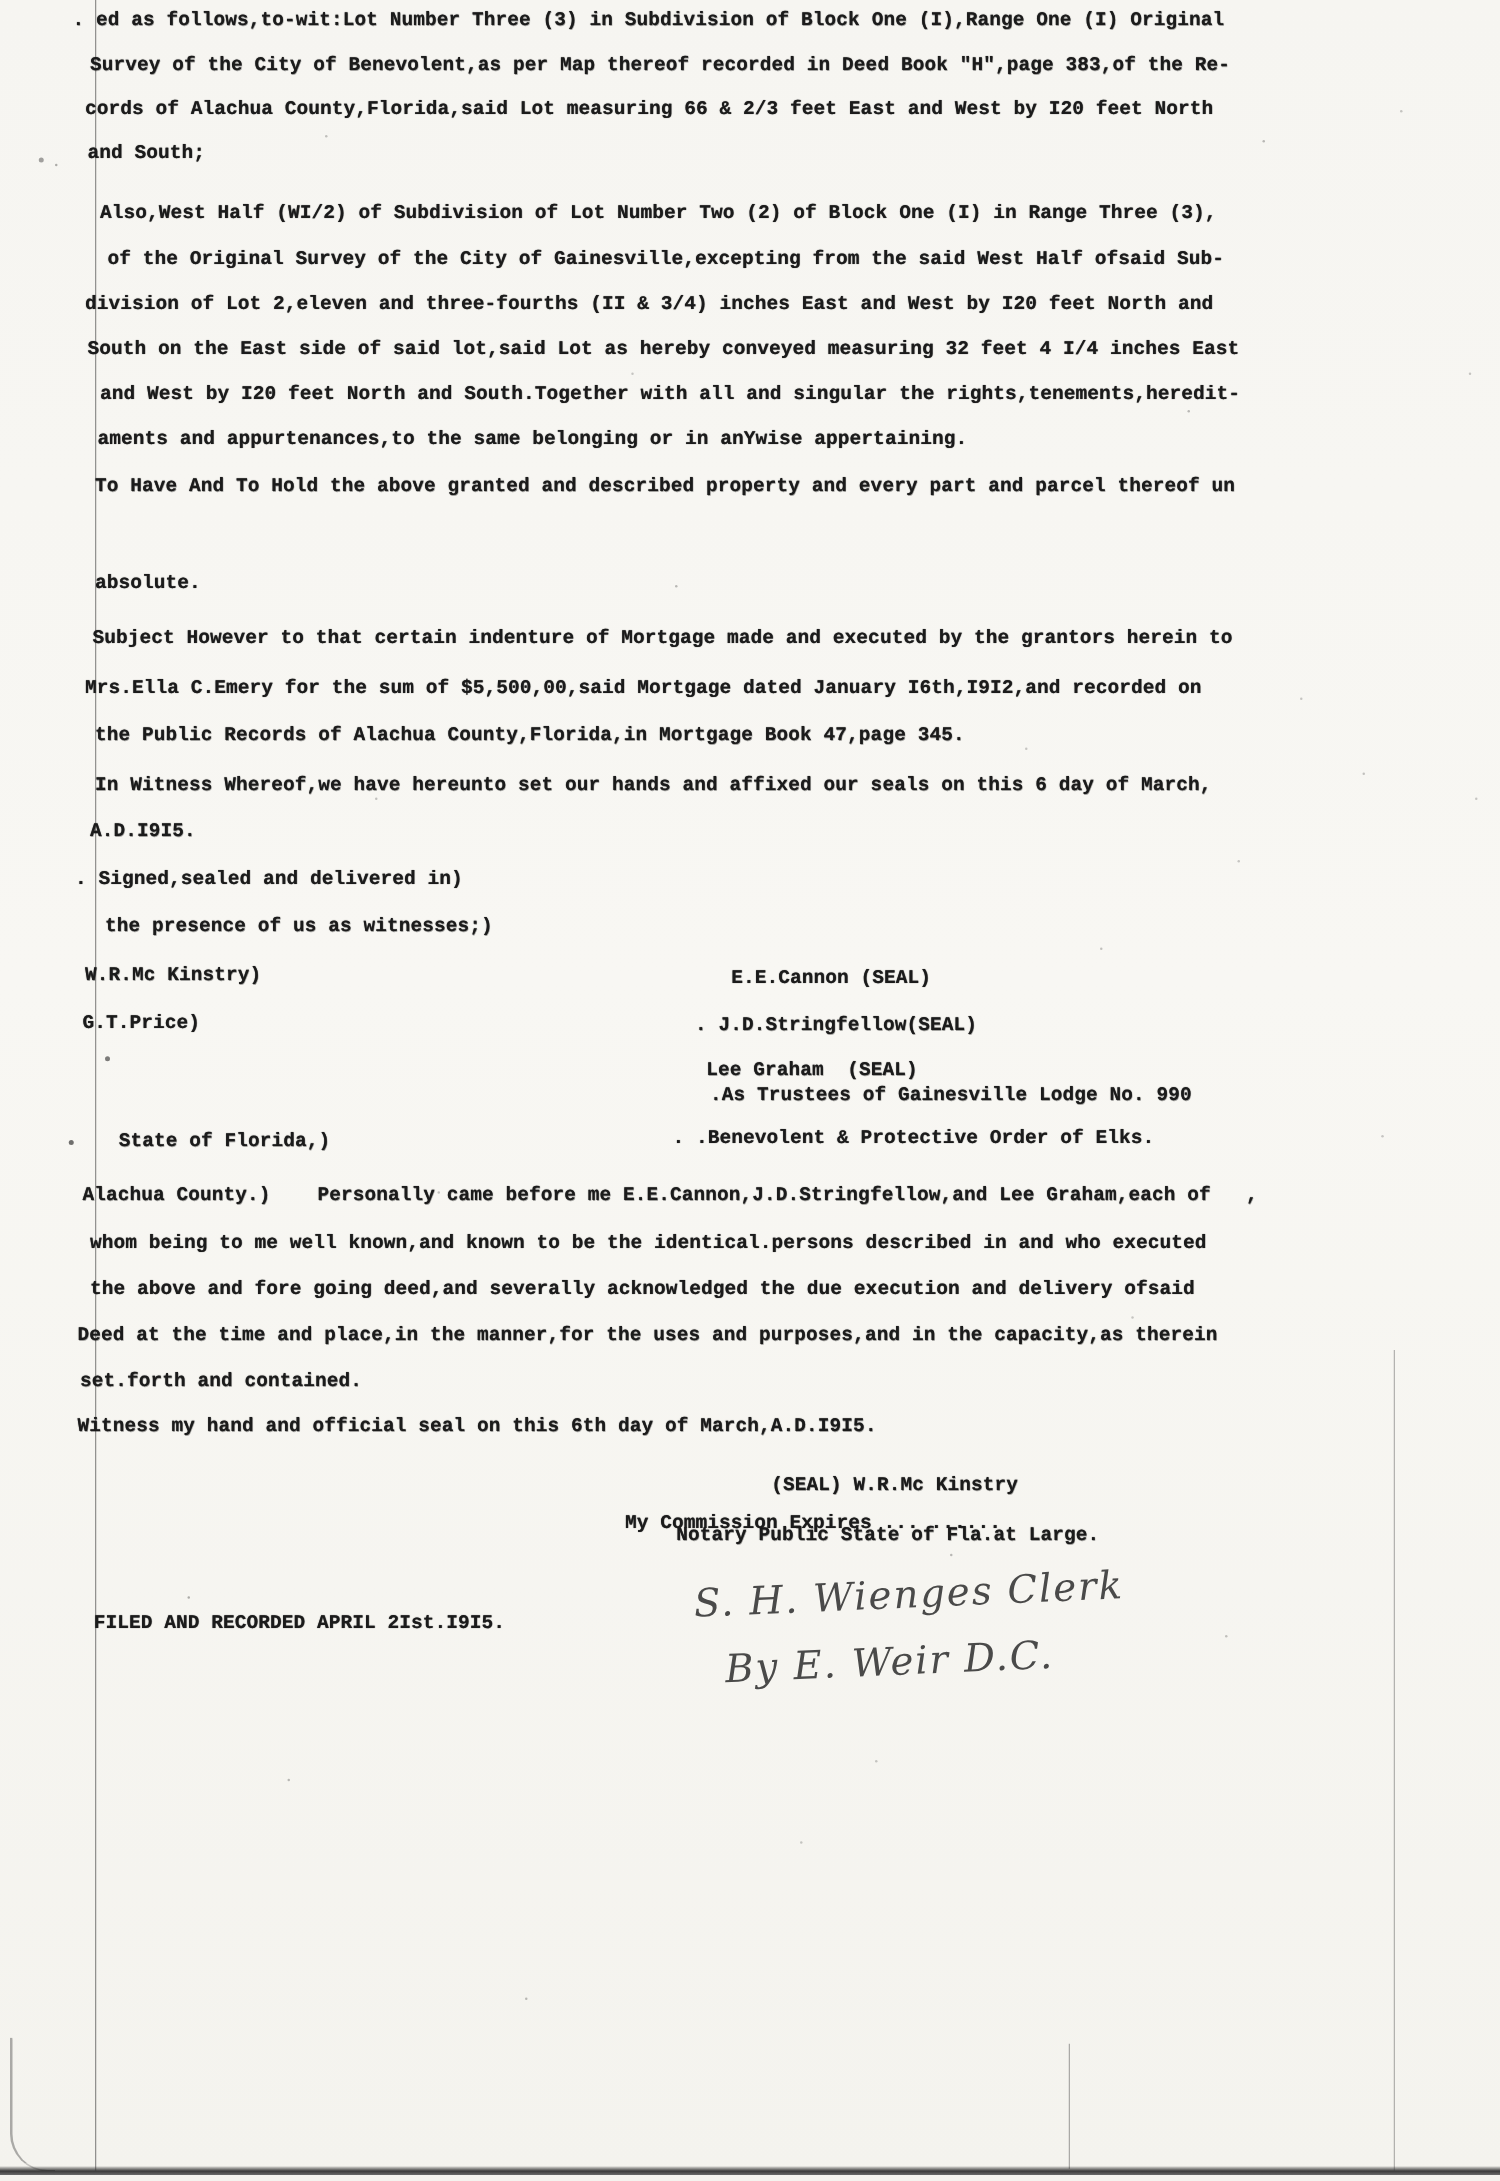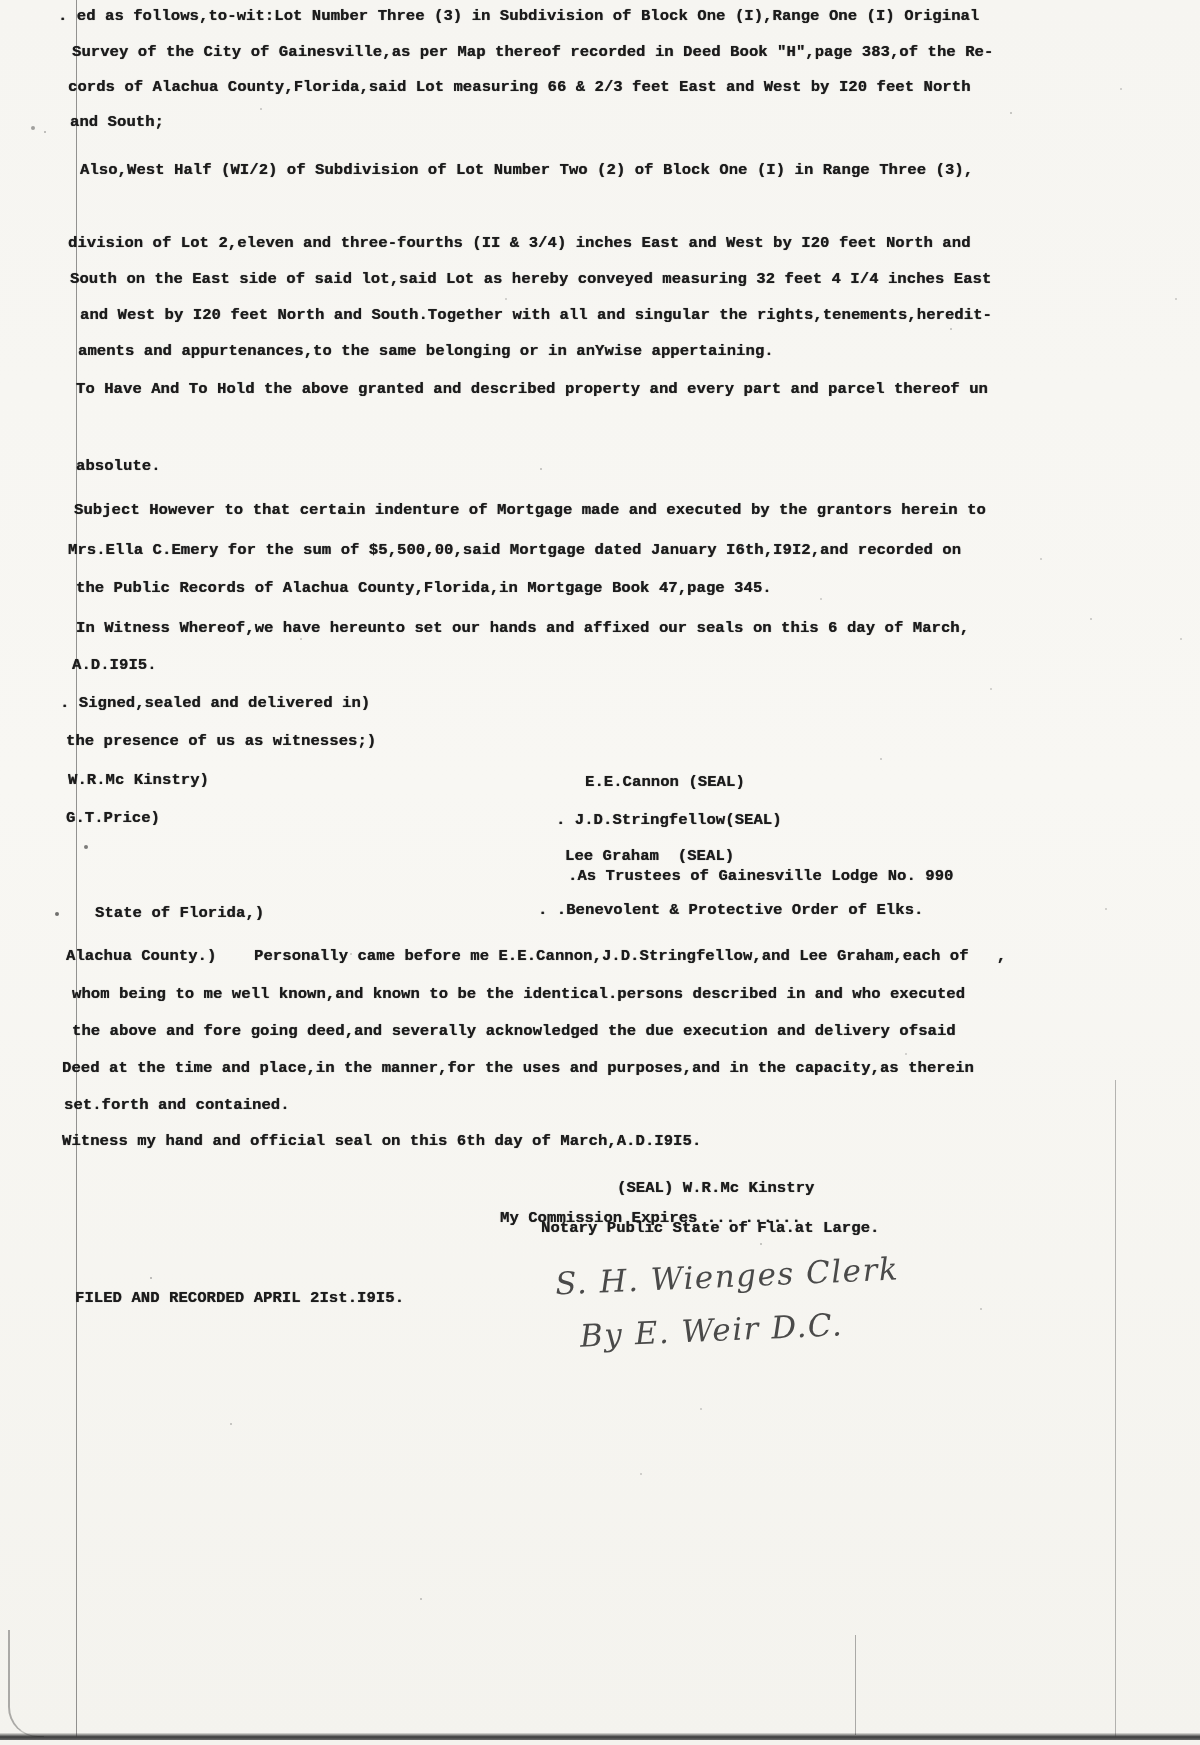--- a/index.html
+++ b/index.html
@@ -94,37 +94,38 @@
 <div class="page">
 
   <div class="rule-left"></div>
   <div class="rule-right"></div>
   <div class="bottom-edge"></div>
   <div class="corner-curve"></div>
   <div class="edge-mark"></div>
   <div class="specks"></div>
 
   <div class="ln" style="left:58px;top:6px">. ed as follows,to-wit:Lot Number Three (3) in Subdivision of Block One (I),Range One (I) Original</div>
-  <div class="ln" style="left:72px;top:42px">Survey of the City of Gainesville,as per Map thereof recorded in Deed Book "H",page 383,of the Re-</div>
+  <div class="ln" style="left:72px;top:42px">Survey of the City of Benevolent,as per Map thereof recorded in Deed Book "H",page 383,of the Re-</div>
   <div class="ln" style="left:68px;top:77px">cords of Alachua County,Florida,said Lot measuring 66 &amp; 2/3 feet East and West by I20 feet North</div>
   <div class="ln" style="left:70px;top:112px">and South;</div>
   <div class="ln" style="left:80px;top:160px">Also,West Half (WI/2) of Subdivision of Lot Number Two (2) of Block One (I) in Range Three (3),</div>
+  <div class="ln" style="left:86px;top:197px">of the Original Survey of the City of Gainesville,excepting from the said West Half ofsaid Sub-</div>
   <div class="ln" style="left:68px;top:233px">division of Lot 2,eleven and three-fourths (II &amp; 3/4) inches East and West by I20 feet North and</div>
   <div class="ln" style="left:70px;top:269px">South on the East side of said lot,said Lot as hereby conveyed measuring 32 feet 4 I/4 inches East</div>
   <div class="ln" style="left:80px;top:305px">and West by I20 feet North and South.Together with all and singular the rights,tenements,heredit-</div>
   <div class="ln" style="left:78px;top:341px">aments and appurtenances,to the same belonging or in anYwise appertaining.</div>
   <div class="ln" style="left:76px;top:379px">To Have And To Hold the above granted and described property and every part and parcel thereof un</div>
   <div class="ln" style="left:76px;top:456px">absolute.</div>
   <div class="ln" style="left:74px;top:500px">Subject However to that certain indenture of Mortgage made and executed by the grantors herein to</div>
   <div class="ln" style="left:68px;top:540px">Mrs.Ella C.Emery for the sum of $5,500,00,said Mortgage dated January I6th,I9I2,and recorded on</div>
   <div class="ln" style="left:76px;top:578px">the Public Records of Alachua County,Florida,in Mortgage Book 47,page 345.</div>
   <div class="ln" style="left:76px;top:618px">In Witness Whereof,we have hereunto set our hands and affixed our seals on this 6 day of March,</div>
   <div class="ln" style="left:72px;top:655px">A.D.I9I5.</div>
   <div class="ln" style="left:60px;top:693px">. Signed,sealed and delivered in)</div>
-  <div class="ln" style="left:66px;top:731px">the presence of us as witnesses;)</div>
+  <div class="ln" style="left:84px;top:731px">the presence of us as witnesses;)</div>
   <div class="ln" style="left:68px;top:770px">W.R.Mc Kinstry)</div>
   <div class="ln" style="left:585px;top:772px">E.E.Cannon (SEAL)</div>
   <div class="ln" style="left:66px;top:808px">G.T.Price)</div>
   <div class="ln" style="left:556px;top:810px">. J.D.Stringfellow(SEAL)</div>
   <div class="ln" style="left:565px;top:846px">Lee Graham  (SEAL)</div>
   <div class="ln" style="left:568px;top:866px">.As Trustees of Gainesville Lodge No. 990</div>
   <div class="ln" style="left:95px;top:903px">State of Florida,)</div>
   <div class="ln" style="left:538px;top:900px">. .Benevolent &amp; Protective Order of Elks.</div>
   <div class="ln" style="left:66px;top:946px">Alachua County.)    Personally came before me E.E.Cannon,J.D.Stringfellow,and Lee Graham,each of   ,</div>
   <div class="ln" style="left:72px;top:984px">whom being to me well known,and known to be the identical.persons described in and who executed</div>

